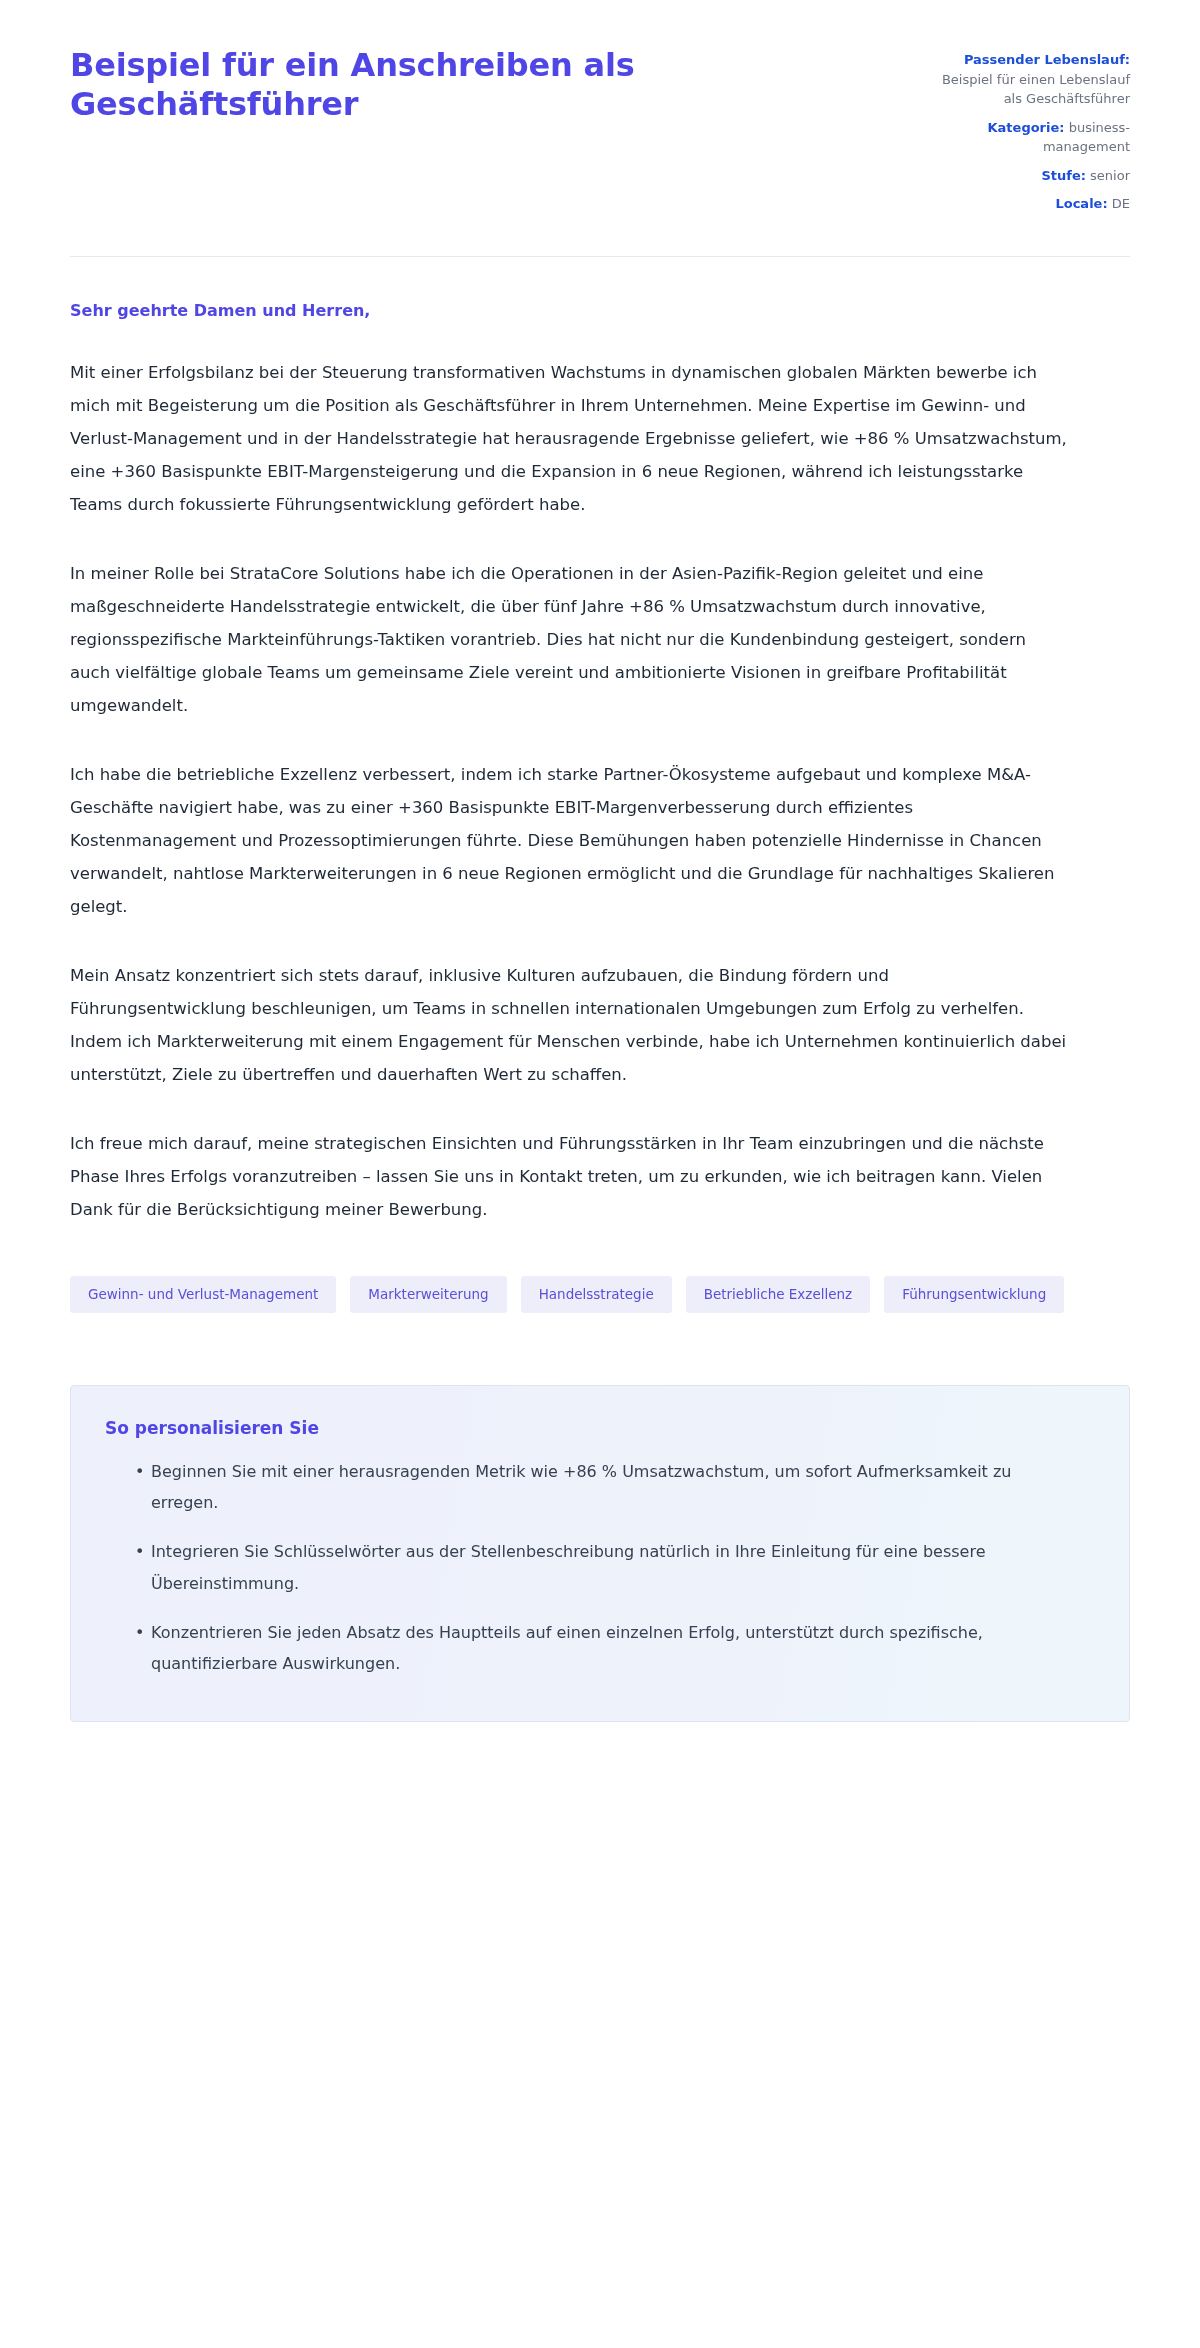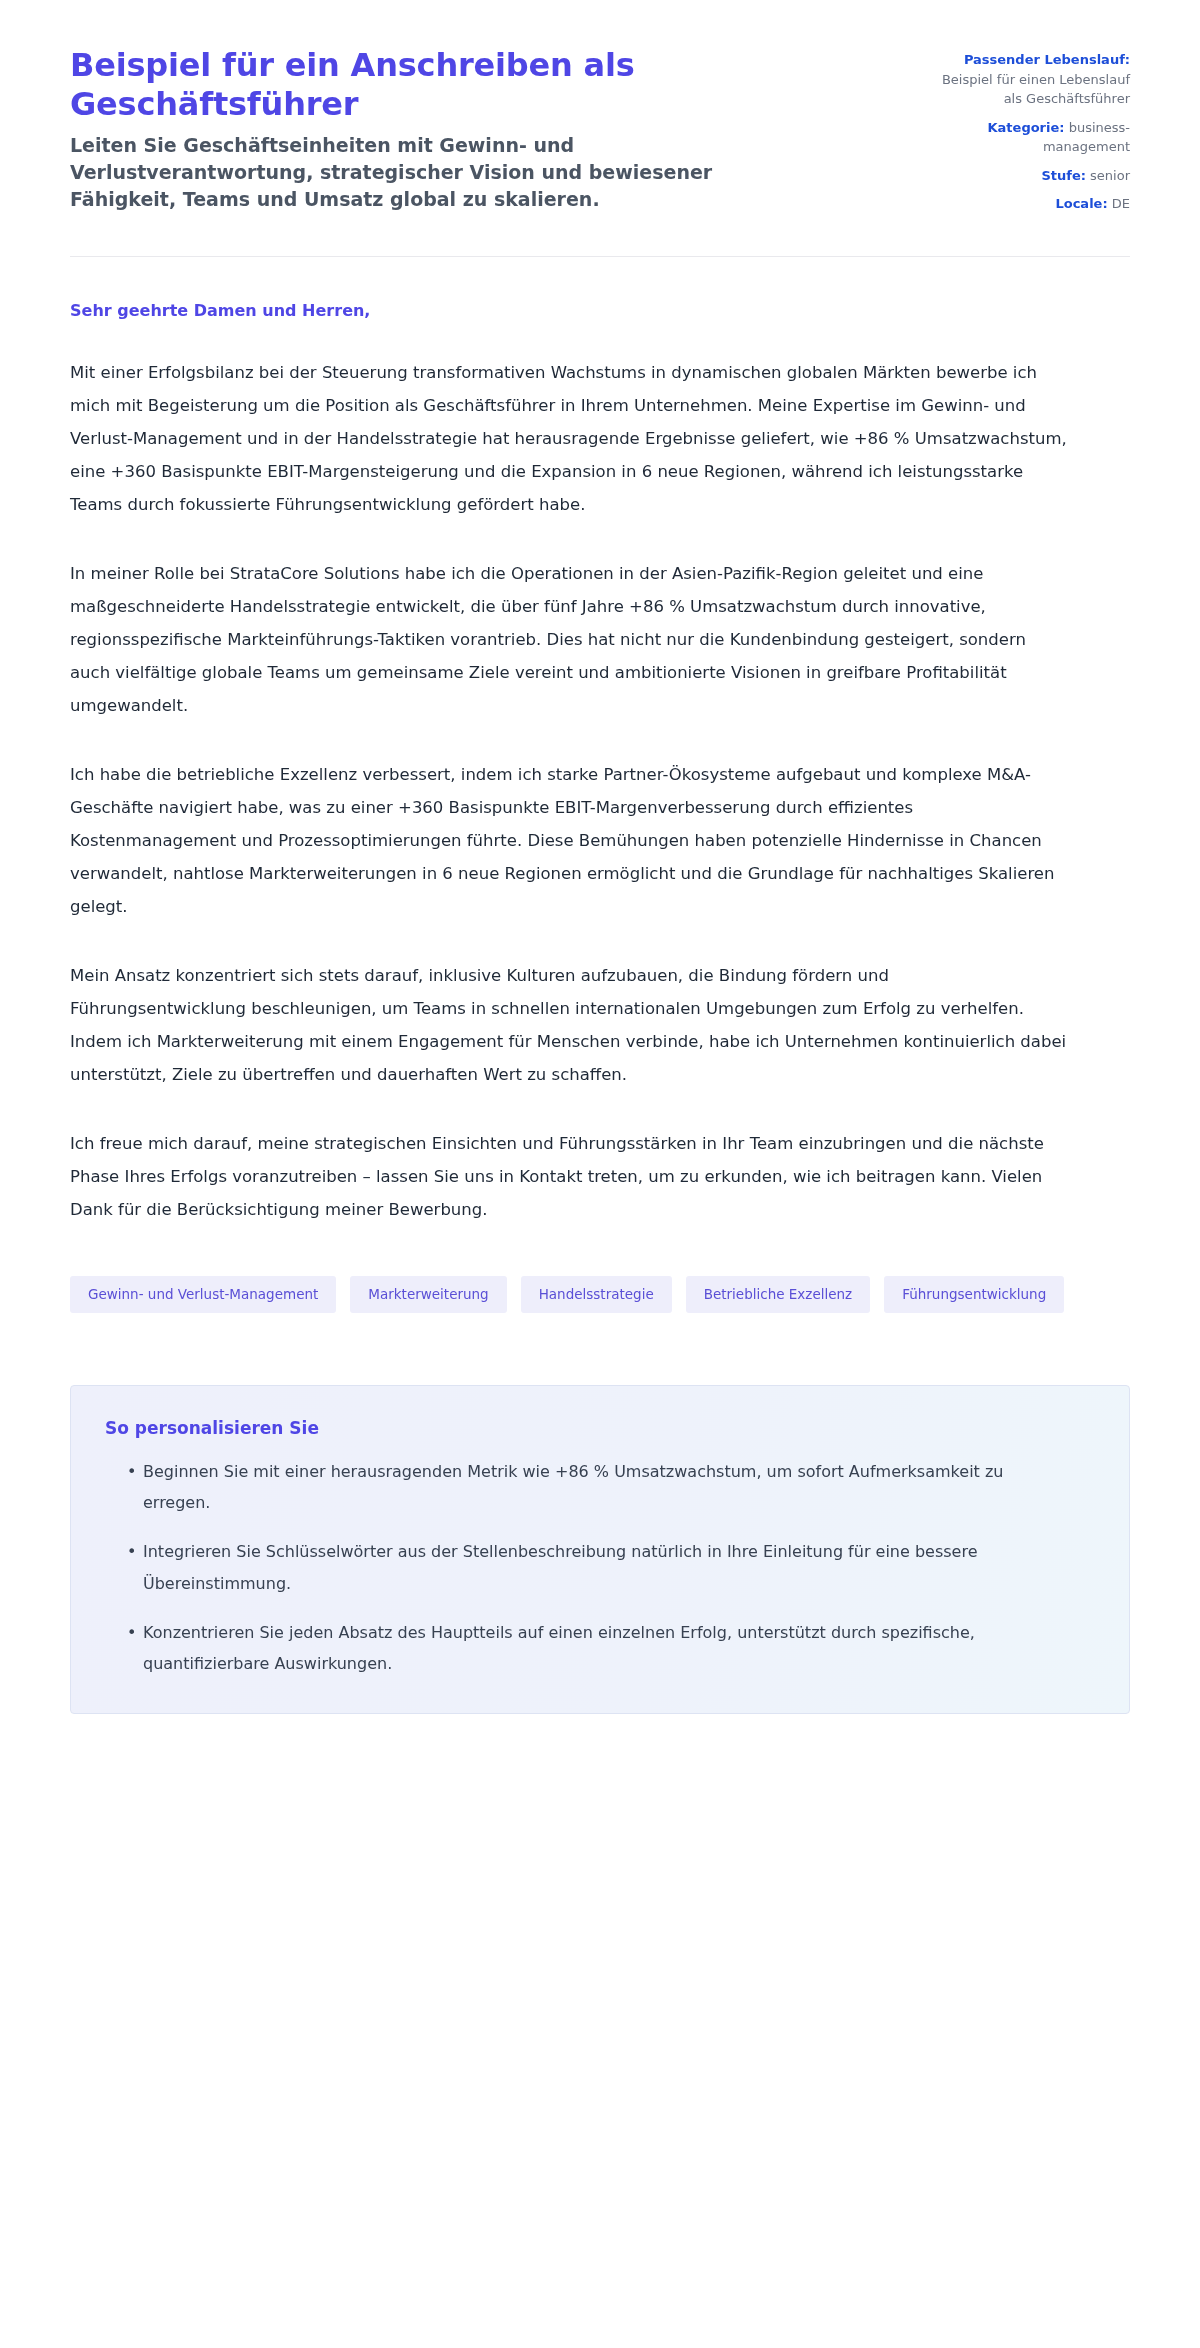--- a/index.html
+++ b/index.html
@@ -133,21 +133,21 @@
     border-radius: 4px;
     padding: 32px 34px 34px 34px;
   }
   .callout-title {
     margin: 0 0 18px 0;
     font-size: 17px;
     font-weight: 700;
     color: #4f46e5;
   }
   .callout-list {
-    margin: 0;
+    margin: 8px;
     padding: 0 0 0 22px;
     list-style: none;
   }
   .callout-list li {
     position: relative;
     font-size: 16px;
     line-height: 1.95;
     color: #374151;
     margin-bottom: 18px;
     padding-left: 16px;
@@ -165,21 +165,20 @@
   }
 </style>
 </head>
 <body>
 
 <div class="page">
 
   <div class="header">
     <div class="header-left">
       <h1 class="doc-title">Beispiel für ein Anschreiben als Geschäftsführer</h1>
-      <p class="doc-subtitle">Leiten Sie Geschäftseinheiten mit Gewinn- und Verlustverantwortung, strategischer Vision und bewiesener Fähigkeit, Teams und Umsatz global zu skalieren.</p>
     </div>
     <div class="header-meta">
       <div class="meta-row">
         <span class="meta-label">Passender Lebenslauf:</span>
         <span class="meta-value">Beispiel für einen Lebenslauf als Geschäftsführer</span>
       </div>
       <div class="meta-row">
         <span class="meta-label">Kategorie:</span>
         <span class="meta-value">business-management</span>
       </div>

